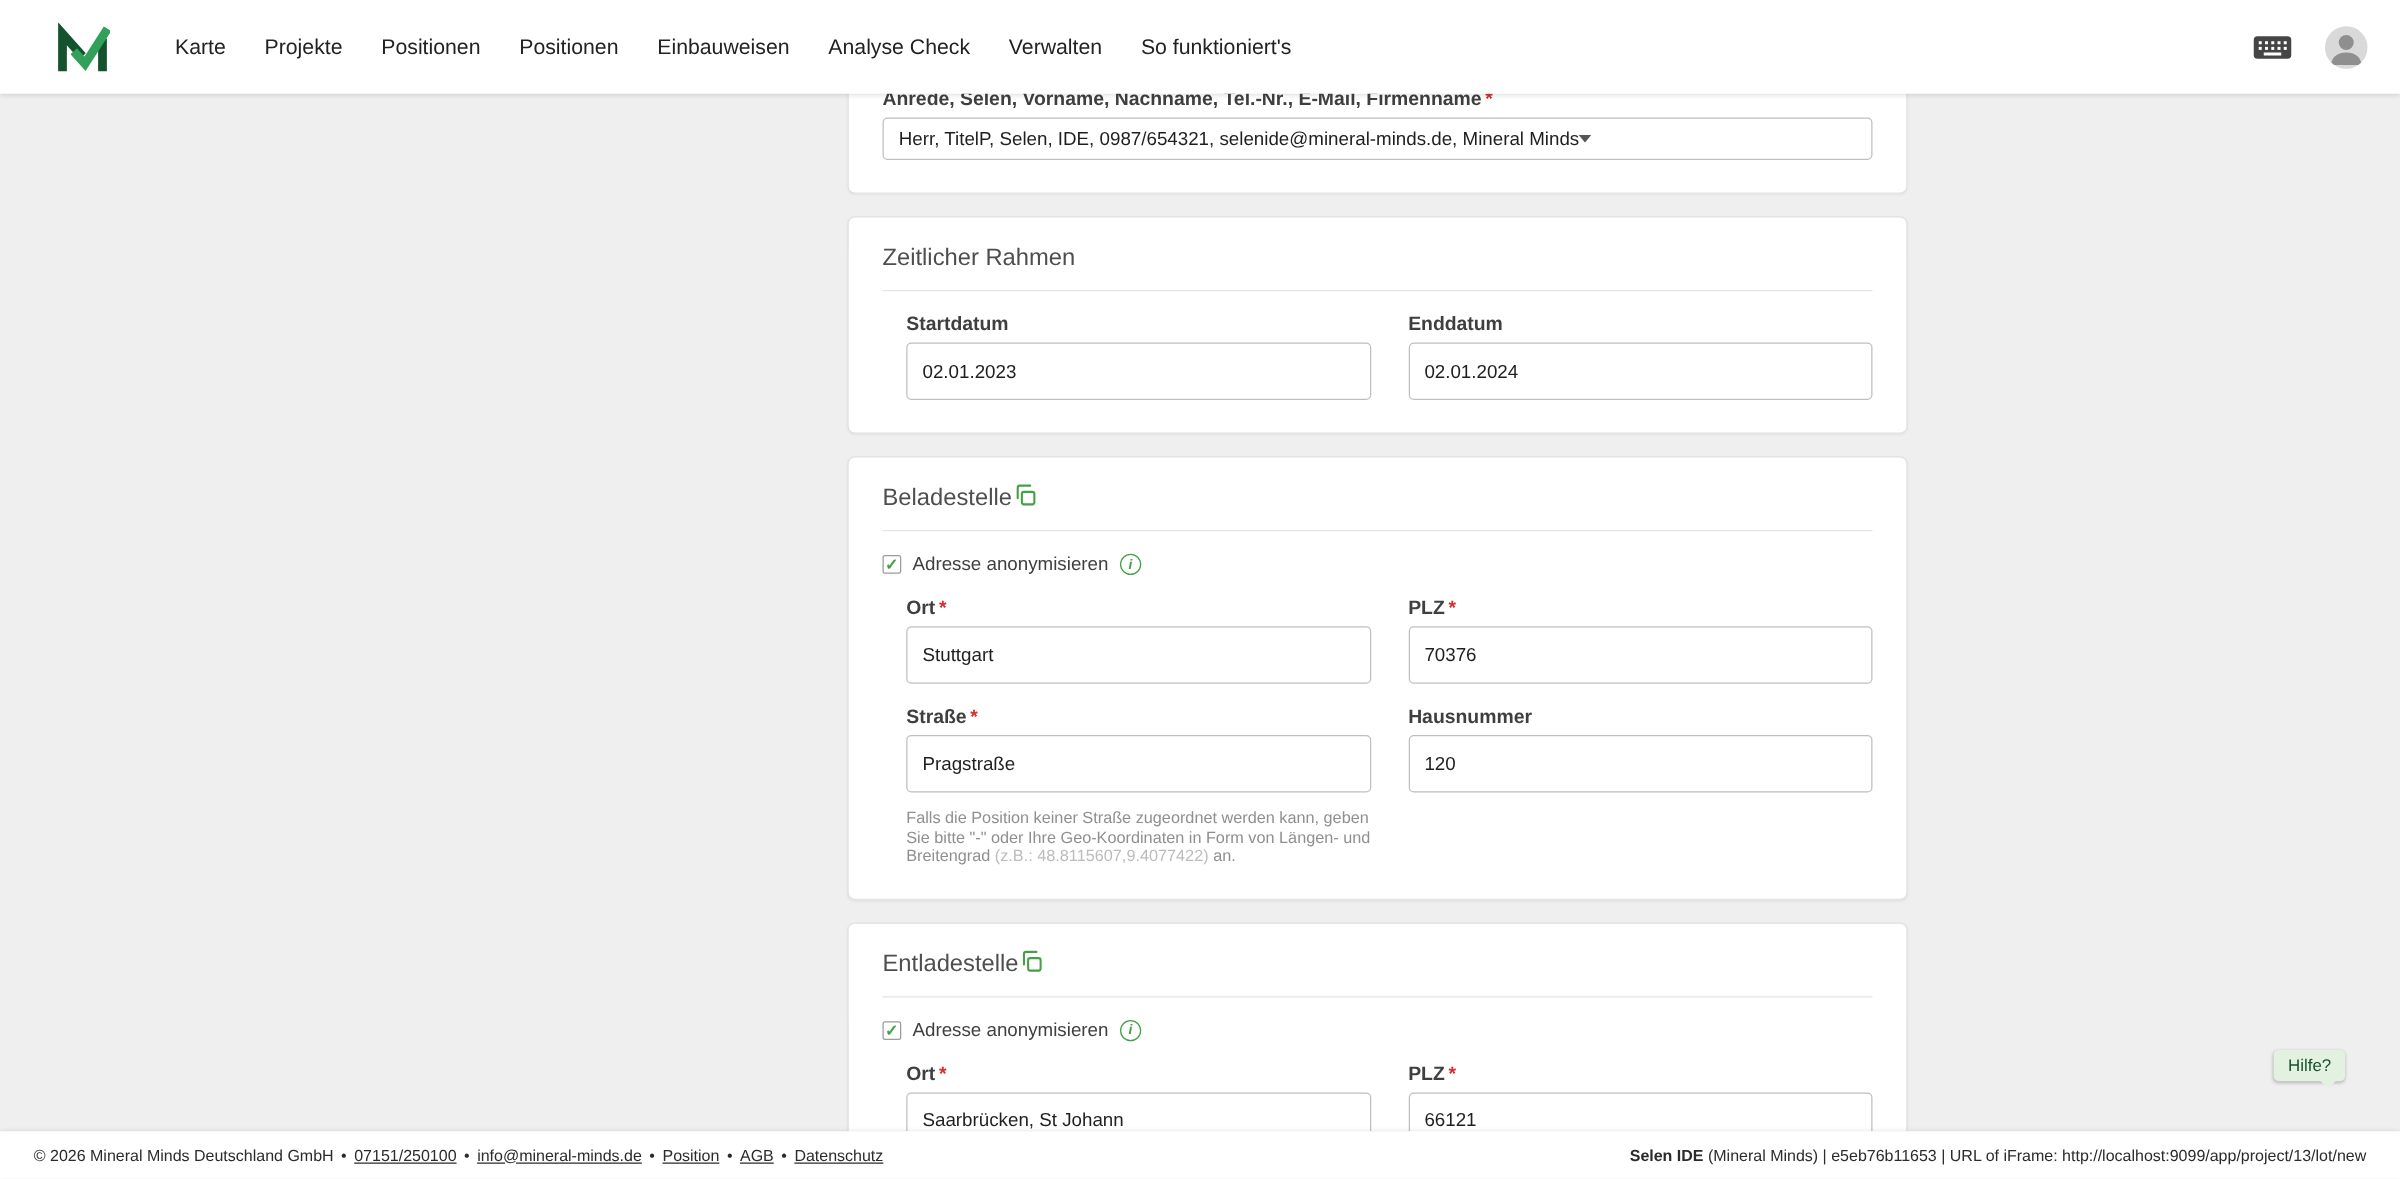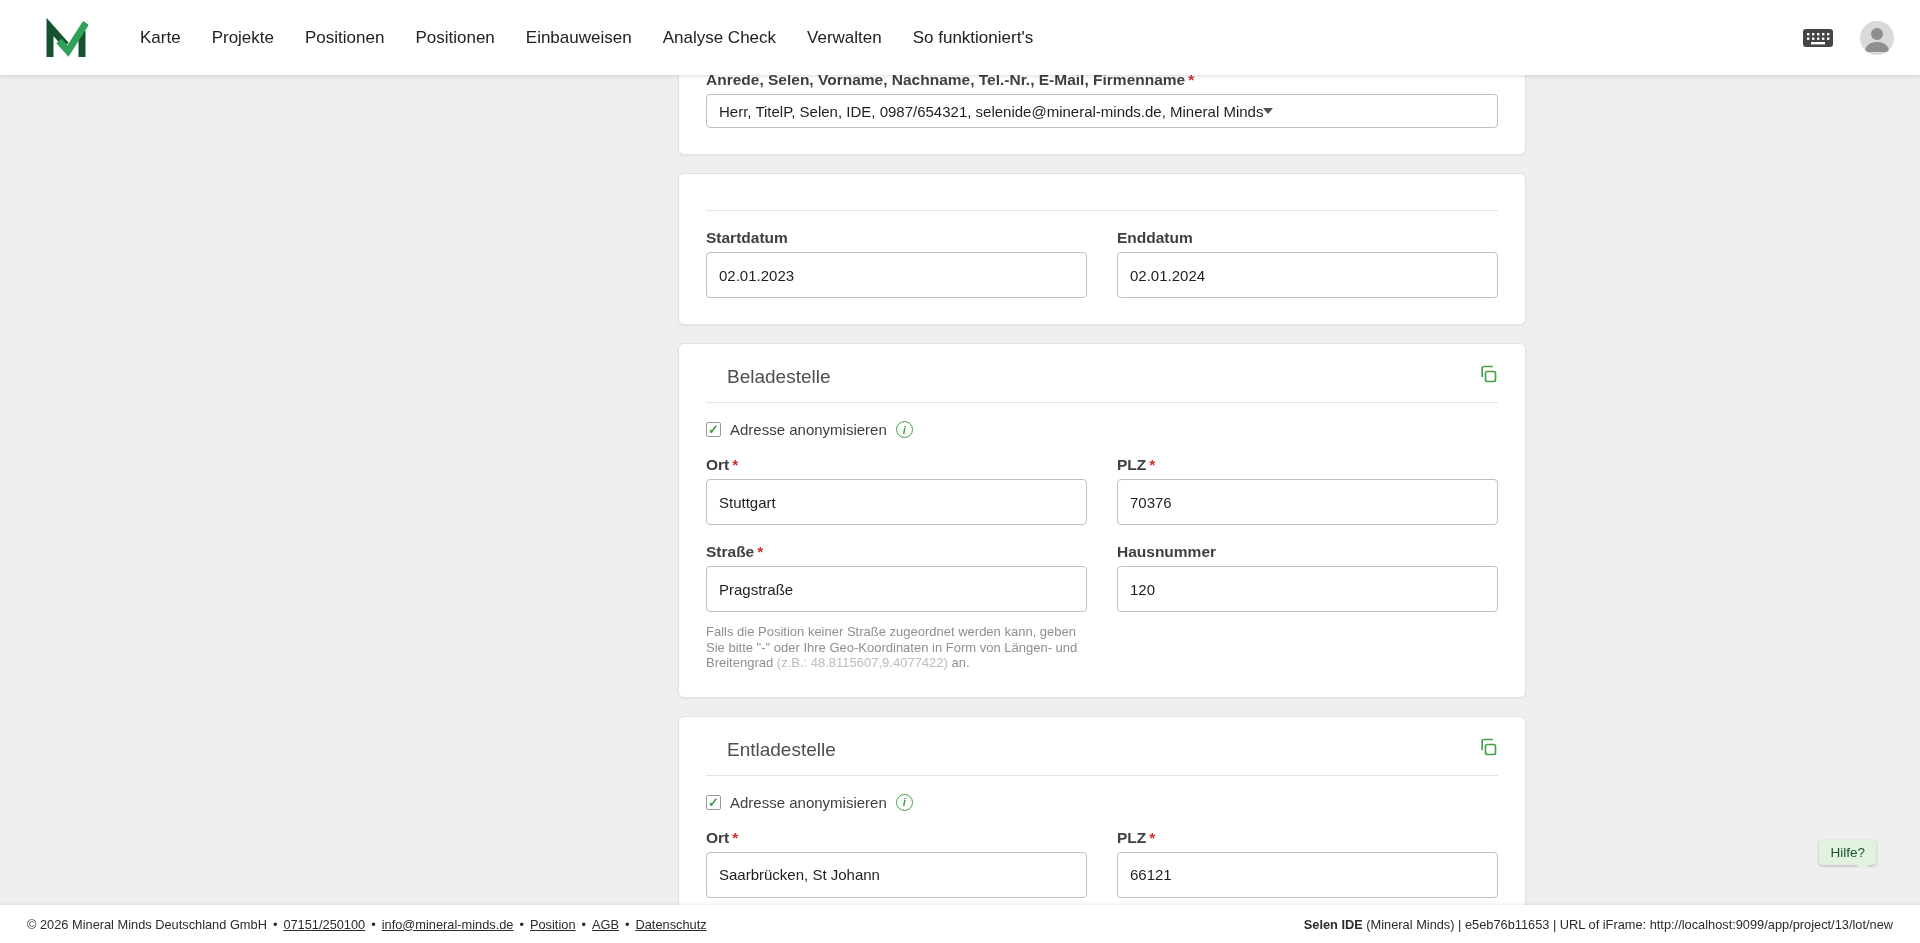--- a/index.html
+++ b/index.html
@@ -33,37 +33,37 @@
   }
   
   main{position:absolute;top:61px;left:0;right:0;bottom:38px;overflow:hidden;}
   .form-col{margin-left:678px;width:848px;}
   .card{
     background:#fff;border:1px solid #e2e2e2;border-radius:6px;
     box-shadow:0 1px 2px rgba(0,0,0,.05);
     padding:22px 27px 26px;margin-bottom:18px;
   }
   .card.cut{margin-top:-12px;border-top:none;border-top-left-radius:0;border-top-right-radius:0;}
-  .card-head{display:flex;justify-content:space-between;align-items:flex-start;margin-left:21px;}
+  .card-head{display:flex;align-items:flex-start;}
   .card-title{margin:0;font-size:19px;font-weight:400;color:#4e4e4e;}
   .divider{border:none;border-top:1px solid #e4e4e4;margin:14px 0 0;}
   .copy-btn{cursor:pointer;display:flex;margin-top:-2px;}
   .checkbox-row{margin-top:18px;display:flex;align-items:center;gap:9px;}
   .checkbox{
     width:15px;height:15px;border:1.5px solid #9b9b9b;border-radius:2px;background:#fff;
     display:flex;align-items:center;justify-content:center;cursor:pointer;
     color:var(--accent);font-size:13px;font-weight:bold;line-height:1;
   }
   .checkbox-label{font-size:15px;color:#3f3f3f;}
   .info-icon{
     width:17px;height:17px;border:1.5px solid var(--accent);border-radius:50%;
     color:var(--accent);font-size:11px;font-weight:bold;font-style:italic;
     display:flex;align-items:center;justify-content:center;cursor:pointer;
   }
-  .grid2{display:grid;grid-template-columns:1fr 1fr;column-gap:30px;row-gap:18px;margin-top:18px;}
+  .grid2{display:grid;grid-template-columns:1fr 1fr;column-gap:30px;row-gap:18px;margin-top:18px;margin-left:19px;}
   .field label{display:block;font-size:15.5px;font-weight:600;color:#3f3f3f;margin-bottom:5px;}
   .req{color:var(--required);margin-left:3px;font-weight:600;}
   .text-input{
     width:100%;height:46px;border:1px solid #bfbfbf;border-radius:4px;background:#fff;
     padding:0 12px;font-size:15px;color:#1f1f1f;font-family:inherit;outline:none;
   }
   .text-input::placeholder{color:#9e9e9e;}
   @keyframes spin{to{transform:rotate(360deg);}}
   .select{
     height:34px;border:1px solid #bfbfbf;border-radius:4px;background:#fff;cursor:pointer;
@@ -152,20 +152,21 @@
           <span>Anrede, Selen, Vorname, Nachname, Tel.-Nr., E-Mail, Firmenname</span><span class="req">*</span>
         </label>
         <div class="select">
           <span>Herr, TitelP, Selen, IDE, 0987/654321, selenide@mineral-minds.de, Mineral Minds</span>
           <span class="caret"></span>
         </div>
       </div>
     </section>
 
     <section class="card">
+      <h2 class="card-title">Zeitlicher Rahmen</h2>
       <hr class="divider">
       <div class="grid2">
         <div class="field">
           <label>Startdatum</label>
           <input class="text-input" type="text" value="02.01.2023" style="">
         </div>
         <div class="field">
           <label>Enddatum</label>
           <input class="text-input" type="text" value="02.01.2024" style="">
         </div>

